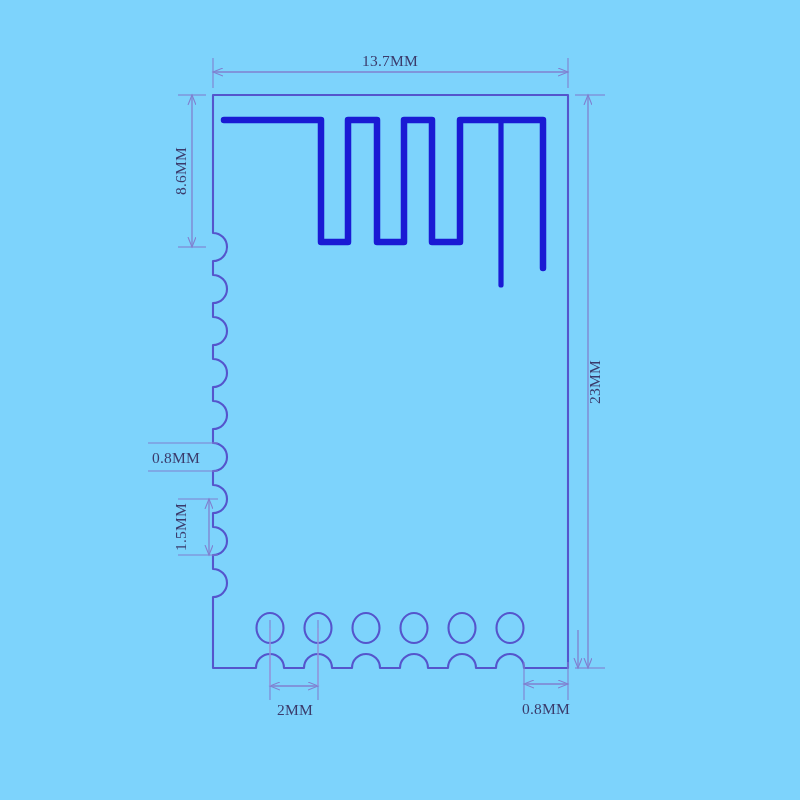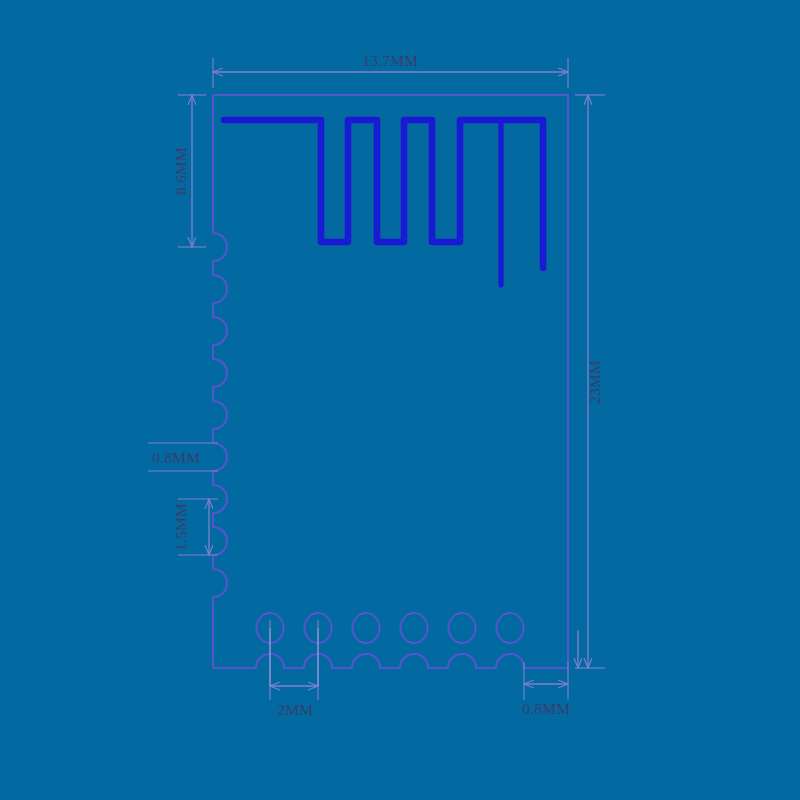--- a/index.html
+++ b/index.html
@@ -11,21 +11,21 @@
   body {
     width: 800px;
     height: 800px;
     overflow: hidden;
     font-family: "Liberation Serif", serif;
   }
   #drawing-root {
     position: relative;
     width: 800px;
     height: 800px;
-    background: #0369a1;
+    background: #7dd3fc;
   }
   svg#pcb-drawing {
     display: block;
     width: 800px;
     height: 800px;
   }
   .dim-text {
     font-family: "Liberation Serif", serif;
     font-size: 15.5px;
     fill: #3b3b6b;

